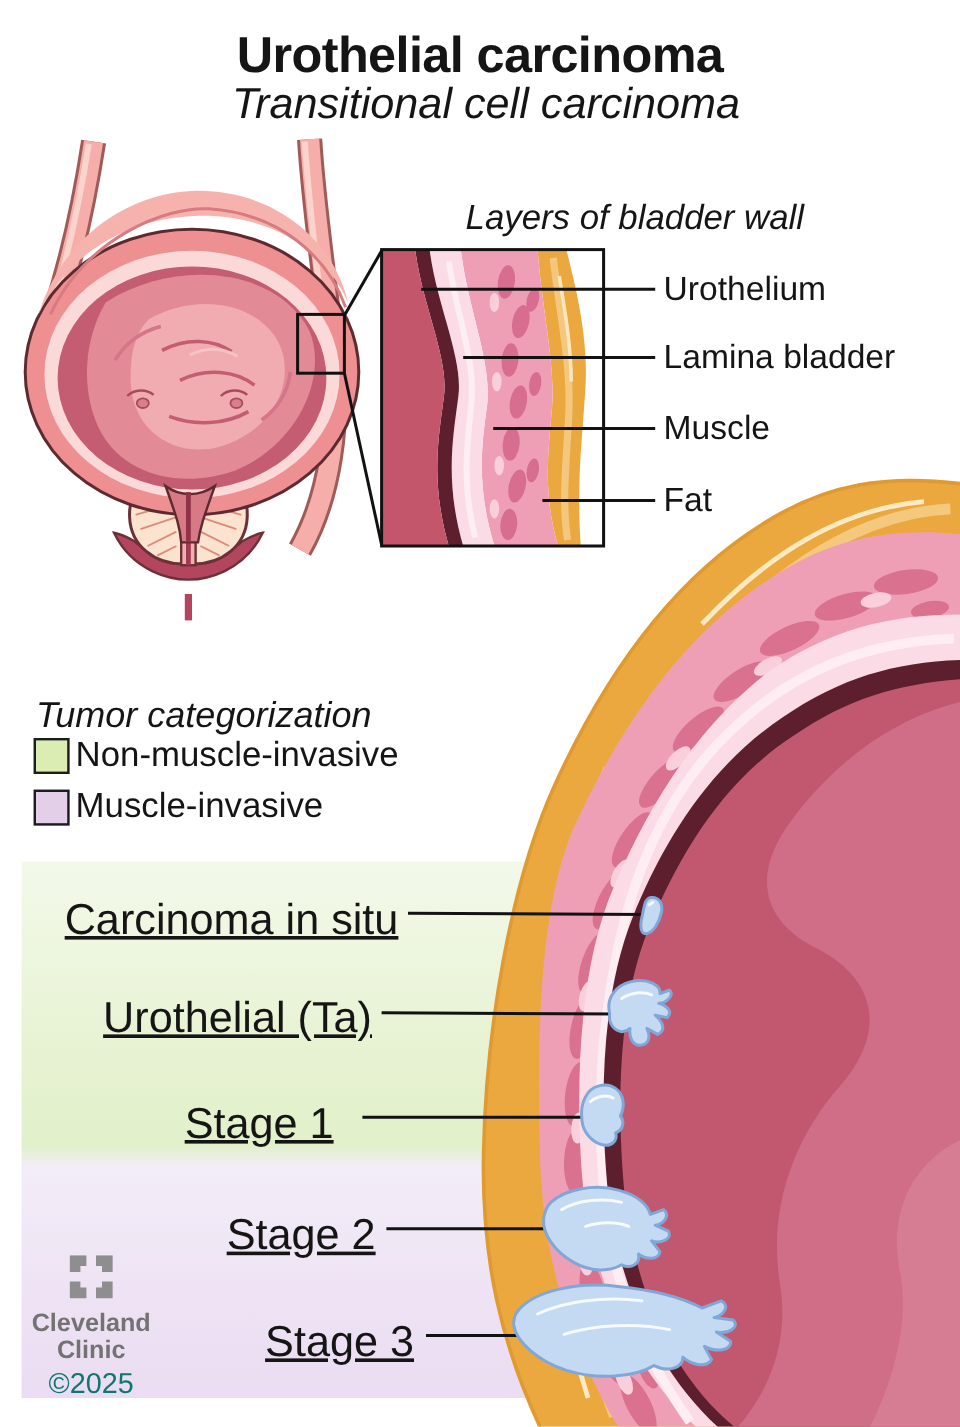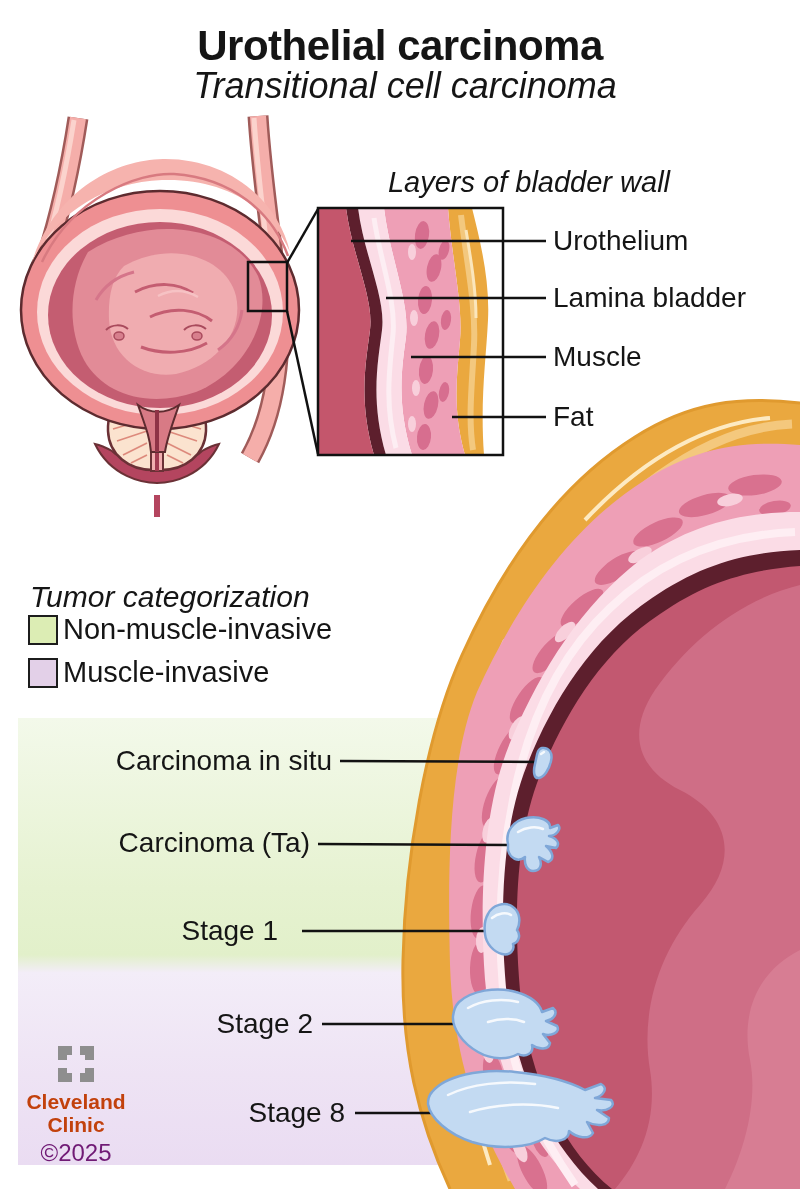--- a/index.html
+++ b/index.html
@@ -10,25 +10,25 @@
   #art{position:absolute;left:0;top:0;width:800px;height:1189px;}
   .txt{position:absolute;white-space:nowrap;}
   .title{left:400px;top:22px;transform:translateX(-50%);font-size:42px;font-weight:bold;letter-spacing:-0.5px;}
   .subtitle{left:405px;top:65px;transform:translateX(-50%);font-size:36px;font-style:italic;}
   .inset-heading{left:529px;top:148px;transform:translateX(-50%);font-size:29px;font-style:italic;margin-top:18px;}
   .layer-lbl{left:553px;font-size:28px;}
   .tumor-heading{left:30px;top:580px;font-size:30px;font-style:italic;}
   .legend-row{position:absolute;left:28px;display:flex;align-items:center;gap:5px;}
   .swatch{width:30px;height:30px;border:2px solid #1c1c1c;box-sizing:border-box;}
   .legend-label{font-size:29px;}
-  .stage-lbl{position:absolute;font-size:28px;text-align:right;white-space:nowrap;}
+  .stage-lbl{position:absolute;font-size:36px;text-align:right;white-space:nowrap;text-decoration:underline;}
   .footer{position:absolute;left:18px;top:1046px;width:116px;text-align:center;}
   .cc-mark{display:inline-block;margin-bottom:4px;}
-  .cc-line{font-size:21px;font-weight:bold;color:#c2410c;line-height:23px;}
-  .cc-copy{font-size:24px;color:#701a75;margin-top:3px;}
+  .cc-line{font-size:21px;font-weight:bold;color:#737373;line-height:23px;}
+  .cc-copy{font-size:24px;color:#0f766e;margin-top:3px;}
 </style>
 </head>
 <body>
 
 <svg id="art" viewBox="0 0 800 1189">
   <defs>
     <linearGradient id="bgGrad" x1="0" y1="0" x2="0" y2="1">
       <stop offset="0" stop-color="#f3f9ea"></stop>
       <stop offset="0.38" stop-color="#e6f2d1"></stop>
       <stop offset="0.53" stop-color="#e2f0ca"></stop>
@@ -267,24 +267,24 @@
 <div class="legend-row" style="top:613px">
   <span class="swatch" style="background: rgb(220, 237, 180);"></span>
   <span class="legend-label">Non-muscle-invasive</span>
 </div>
 <div class="legend-row" style="top:656px">
   <span class="swatch" style="background: rgb(227, 208, 232);"></span>
   <span class="legend-label">Muscle-invasive</span>
 </div>
 
 <div class="stage-lbl" style="top:745px;right:468px">Carcinoma in situ</div>
-<div class="stage-lbl" style="top:827px;right:490px">Carcinoma (Ta)</div>
+<div class="stage-lbl" style="top:827px;right:490px">Urothelial (Ta)</div>
 <div class="stage-lbl" style="top:915px;right:522px">Stage 1</div>
 <div class="stage-lbl" style="top:1008px;right:487px">Stage 2</div>
-<div class="stage-lbl" style="top:1097px;right:455px">Stage 8</div>
+<div class="stage-lbl" style="top:1097px;right:455px">Stage 3</div>
 
 <div class="footer">
   <svg class="cc-mark" width="36" height="36" viewBox="0 0 36 36">
     <g fill="#8e8e8e">
       <path d="M0,0 H14 V9 H9 V14 H0 Z"></path>
       <path d="M22,0 H36 V14 H27 V9 H22 Z"></path>
       <path d="M0,22 H9 V27 H14 V36 H0 Z"></path>
       <path d="M27,22 H36 V36 H22 V27 H27 Z"></path>
     </g>
   </svg>

